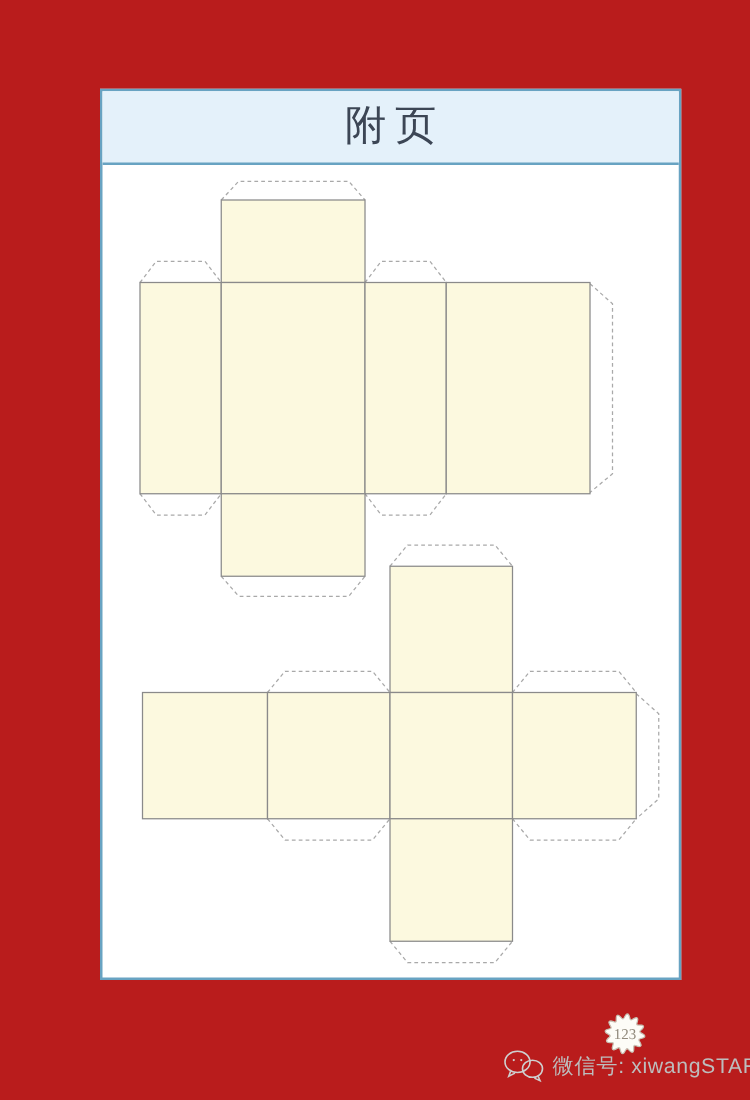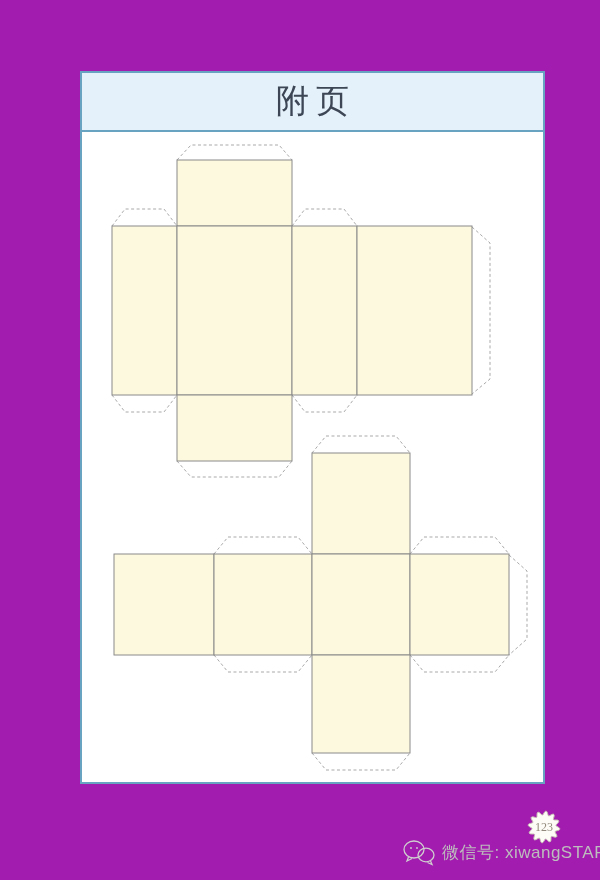--- a/index.html
+++ b/index.html
@@ -2,21 +2,21 @@
 <html style="--frame-border: #68a3c2; --header-fill: #e4f1fa; --title-color: #3c4655; --wm-color: #bdbdbd;"><head>
 <meta charset="utf-8">
 <style>
   html,body{margin:0;padding:0;}
   body{
     width:600px;height:880px;
     background:#ffffff;
     font-family:"Liberation Sans","DejaVu Sans",sans-serif;
     position:relative;overflow:hidden;
   }
-  .stage{position:absolute;left:0;top:0;width:600px;height:880px;background:#a21caf;}
+  .stage{position:absolute;left:0;top:0;width:600px;height:880px;background:#b91c1c;}
 
   
   .frame{
     position:absolute;left:80px;top:71px;width:465px;height:713px;
     box-sizing:border-box;
     border:2px solid var(--frame-border,#68a3c2);
     background:#ffffff;
   }
   .header{
     box-sizing:border-box;
@@ -31,21 +31,21 @@
     color:var(--title-color,#3c4655);
     letter-spacing:7px;
     padding-left:7px;
     line-height:1;
   }
 
   
   #nets-svg{position:absolute;left:0;top:0;width:600px;height:880px;pointer-events:none;}
 
   
-  .badge{position:absolute;left:524px;top:807px;width:40px;height:40px;}
+  .badge{position:absolute;left:480px;top:807px;width:40px;height:40px;}
   .badge svg{width:40px;height:40px;display:block;}
   .badge text{
     font-family:"Liberation Serif","DejaVu Serif",serif;
     font-size:12px;
   }
 
   
   .watermark{
     position:absolute;left:402px;top:839px;
     display:flex;align-items:center;gap:6px;

